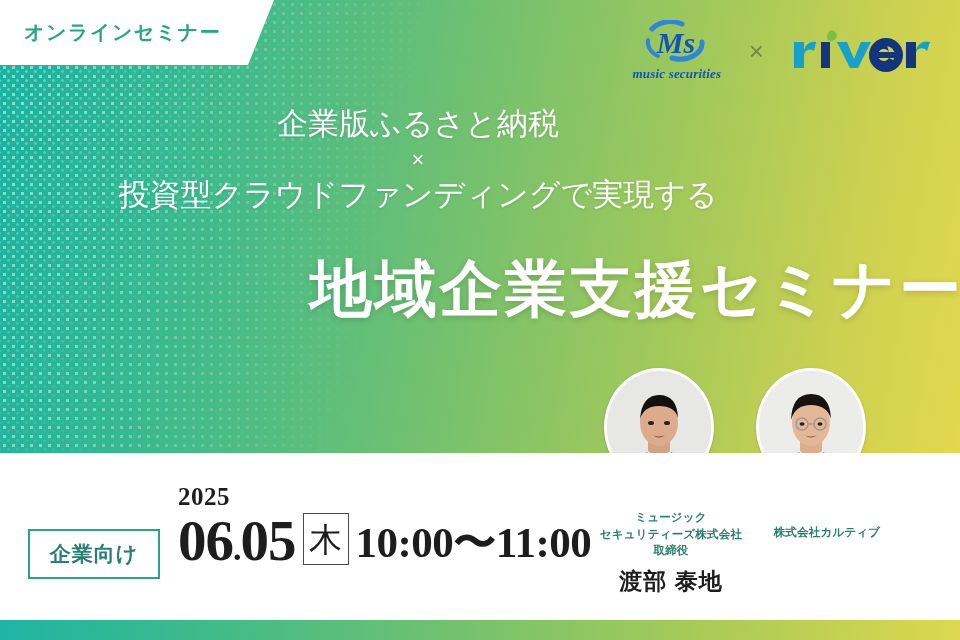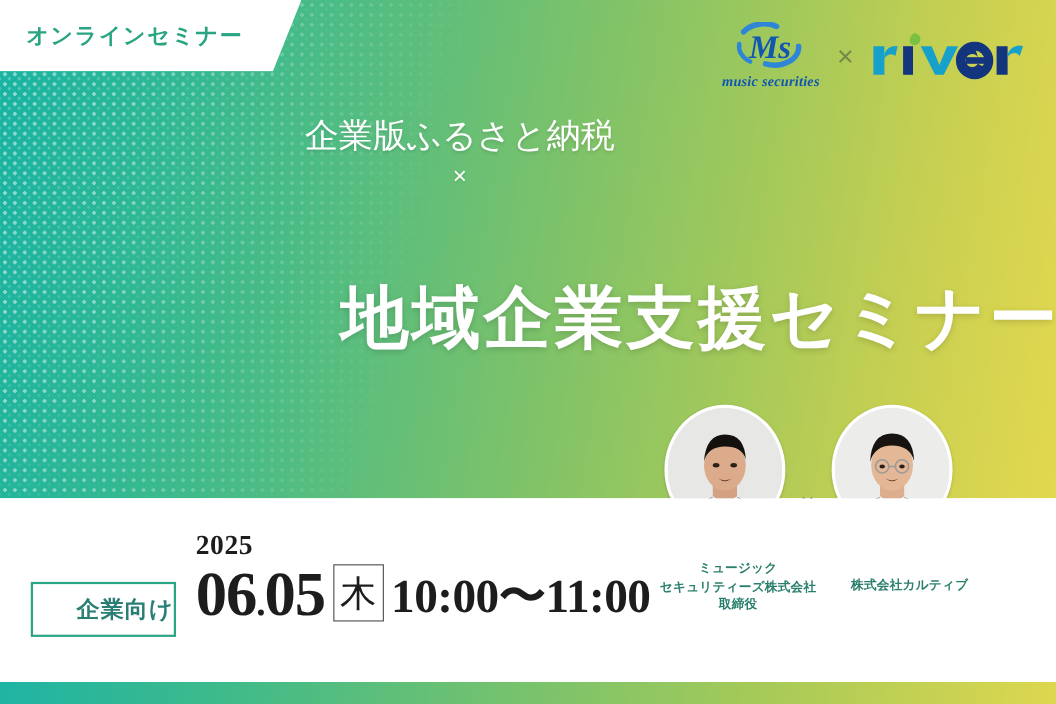--- a/index.html
+++ b/index.html
@@ -49,21 +49,21 @@
     display:flex;align-items:center;
   }
   .badge-ribbon span{
     color:#2aa583;font-size:20px;font-weight:bold;letter-spacing:1.5px;
     margin-left:24px;
   }
 
   
   .logos{
     position:absolute;right:22px;top:18px;height:66px;
-    display:flex;align-items:center;gap:12px;
+    display:flex;align-items:center;gap:24px;
   }
   .ms-logo{position:relative;width:96px;height:64px;}
   .ms-logo .ms-mark{
     position:absolute;left:50%;top:1px;transform:translateX(-50%);
     width:70px;height:42px;
   }
   .ms-logo .ms-text{
     position:absolute;left:0;bottom:1px;width:96px;text-align:center;
     font-family:"Liberation Serif", serif;
     font-style:italic;font-weight:bold;font-size:13px;color:#1156b0;
@@ -99,21 +99,21 @@
   .photo-x{
     position:absolute;left:116px;top:78px;width:28px;text-align:center;
     color:#444;font-size:21px;font-weight:300;
   }
 
   
   .info{position:absolute;left:0;top:453px;width:960px;height:167px;background:#fff;}
 
   .target-badge{
     position:absolute;left:28px;top:529px;width:128px;height:46px;
-    border:2px solid #2aa583;display:flex;align-items:center;justify-content:flex-end;
+    border:2px solid #2aa583;display:flex;align-items:center;justify-content:center;
   }
   .target-badge span{color:#2a7f74;font-size:21px;font-weight:bold;letter-spacing:1px;}
 
   .datewrap{position:absolute;left:178px;top:484px;}
   .year{
     font-family:"Liberation Serif", serif;
     font-size:25px;font-weight:bold;color:#1d1d1d;letter-spacing:.5px;line-height:1;
   }
   .dateline{
     display:flex;align-items:flex-end;margin-top:4px;
@@ -190,20 +190,21 @@
       <rect x="90" y="24" width="19" height="6" fill="#12357e"></rect>
 
       <path d="M118 14 h10 v26 h-10 z" fill="#12357e"></path>
       <path d="M128 22 a11 11 0 0 1 14 -8 l-3 9 a6 6 0 0 0 -11 4 z" fill="#17a0c9"></path>
     </svg>
   </div>
 
   <div class="sub">
     <div>企業版ふるさと納税</div>
     <div class="sub-x">×</div>
+    <div>投資型クラウドファンディングで実現する</div>
   </div>
   <div class="title">地域企業支援セミナー</div>
 
   <div class="photos">
     <div class="photo left">
       <svg viewBox="0 0 104 112">
         <rect width="104" height="112" fill="#e7e7e5"></rect>
         <path d="M14 112 q6 -30 38 -33 q32 3 38 33 z" fill="#1b1f2a"></path>
         <path d="M44 79 l8 12 l8 -12 l6 4 l-14 29 l-14 -29 z" fill="#f2f2f2"></path>
         <path d="M50 86 l5 6 l-3 20 l-4 -20 z" fill="#4a9ed6"></path>
@@ -249,20 +250,21 @@
         <span>木</span>
       </div>
       <div class="time">10:00〜11:00</div>
     </div>
   </div>
 
   <div class="speaker s1">
     <div class="org">ミュージック</div>
     <div class="org">セキュリティーズ株式会社</div>
     <div class="org">取締役</div>
+    <div class="name">渡部 泰地</div>
   </div>
 
   <div class="speaker s2">
     <div class="org">株式会社カルティブ</div>
   </div>
 
   <div class="footbar"></div>
 </div>
 
 </body></html>

